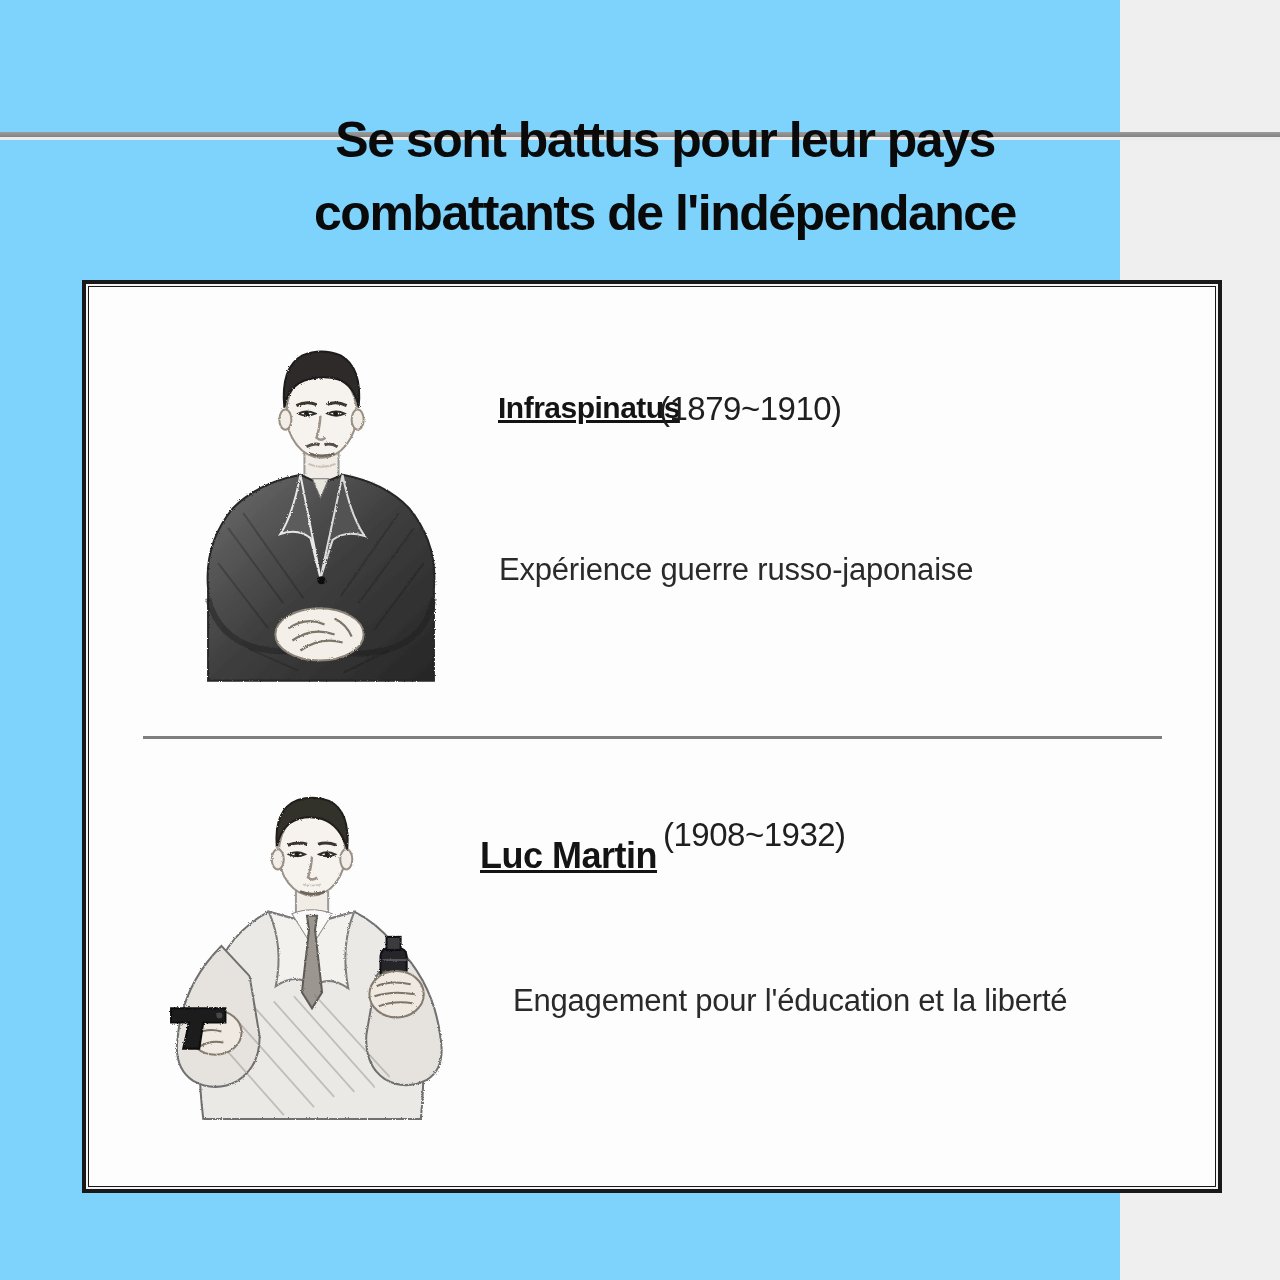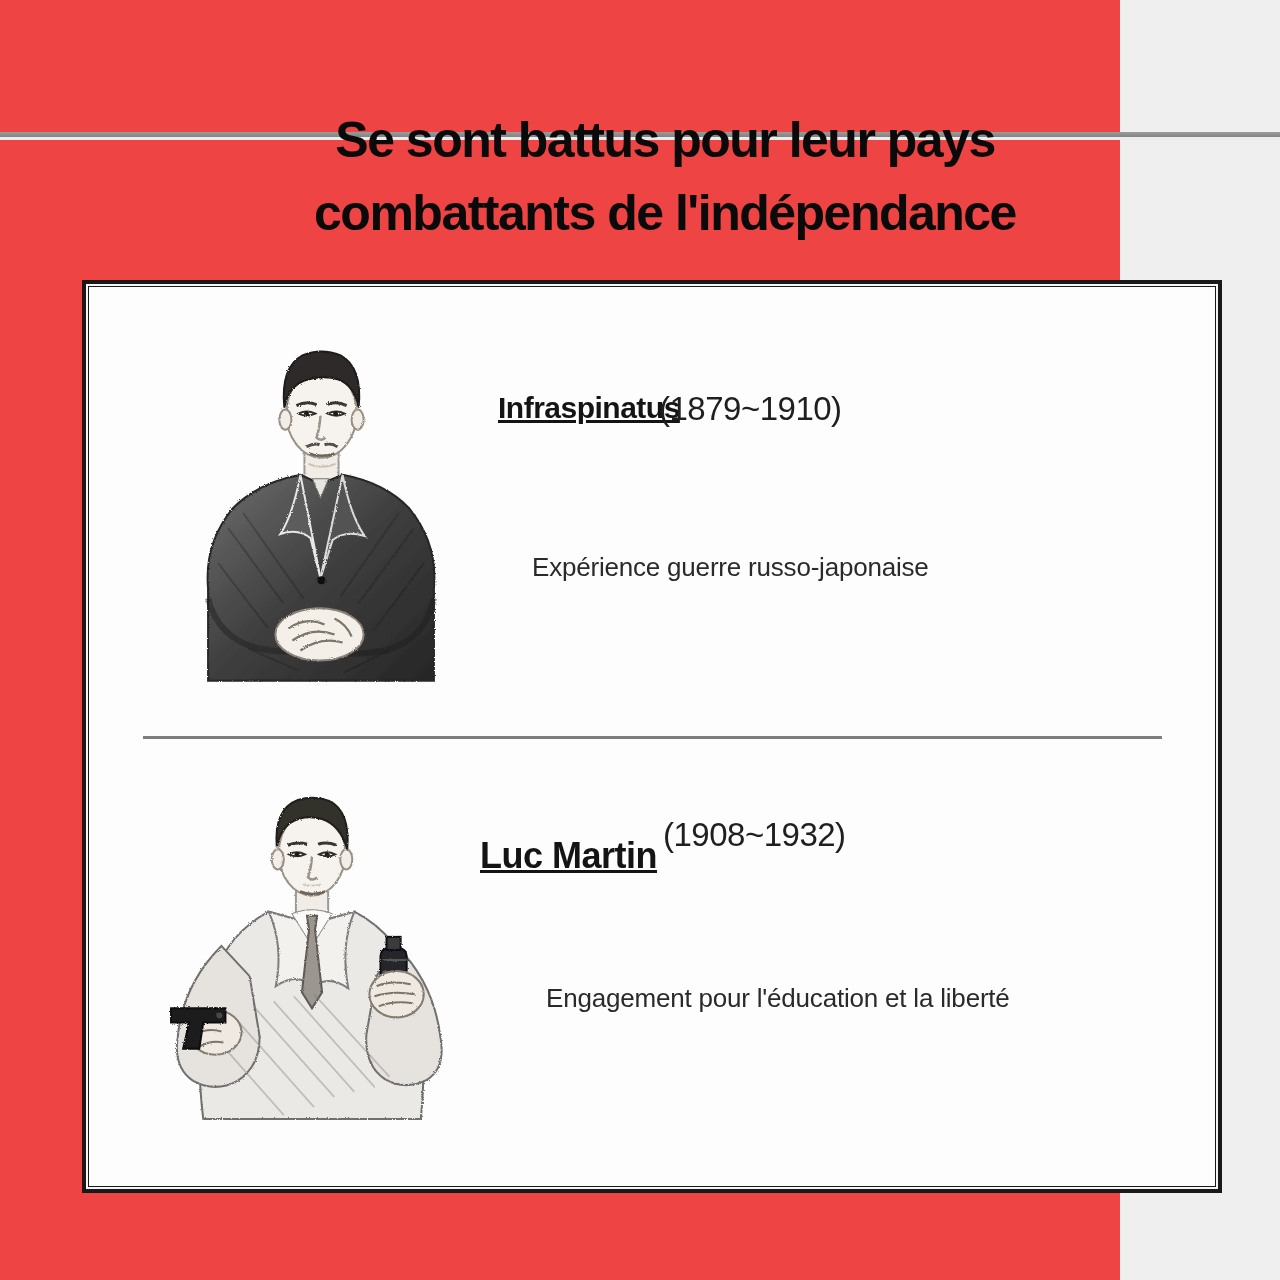--- a/index.html
+++ b/index.html
@@ -2,21 +2,21 @@
 <html><head>
 <meta charset="utf-8">
 <style>
   html,body{margin:0;padding:0;}
   body{
     width:1280px;height:1280px;overflow:hidden;
     background:#efeff0;
     font-family:"Liberation Sans","DejaVu Sans",sans-serif;
     -webkit-font-smoothing:antialiased;
   }
-  .stage{position:relative;width:1120px;height:1280px;background:#ef4444;}
+  .stage{position:relative;width:1120px;height:1280px;background:#7dd3fc;}
 
   
   .top-rule{
     position:absolute;left:0;top:132px;width:1280px;height:5px;
     background:linear-gradient(#9b9b9b,#828282);
     border-bottom:3px solid rgba(252,252,252,.85);
     z-index:1;
   }
 
   
@@ -52,21 +52,21 @@
   .portrait-2{left:163px;top:794px;width:292px;height:326px;}
 
   
   .txt{position:absolute;z-index:2;line-height:1;white-space:nowrap;}
   .fighter-name{font-weight:700;color:#141414;letter-spacing:-0.5px;text-decoration:underline;}
   .name-1{left:498px;top:393px;font-size:30px;}
   .name-2{left:480px;top:811px;font-size:36px;margin-top:27px;}
   .fighter-dates{font-weight:300;color:#1f1f1f;letter-spacing:-0.5px;z-index:3;}
   .dates-1{left:659px;top:392px;font-size:33px;text-align:right;}
   .dates-2{left:663px;top:818px;font-size:33px;}
-  .fighter-desc{font-weight:400;color:#2a2a2a;font-size:26px;letter-spacing:-0.2px;margin-left:33px;}
+  .fighter-desc{font-weight:400;color:#2a2a2a;font-size:31px;letter-spacing:-0.2px;}
   .desc-1{left:499px;top:554px;}
   .desc-2{left:513px;top:985px;}
 </style>
 </head>
 <body>
 
 <div class="stage">
 
   <div class="top-rule"></div>
 

